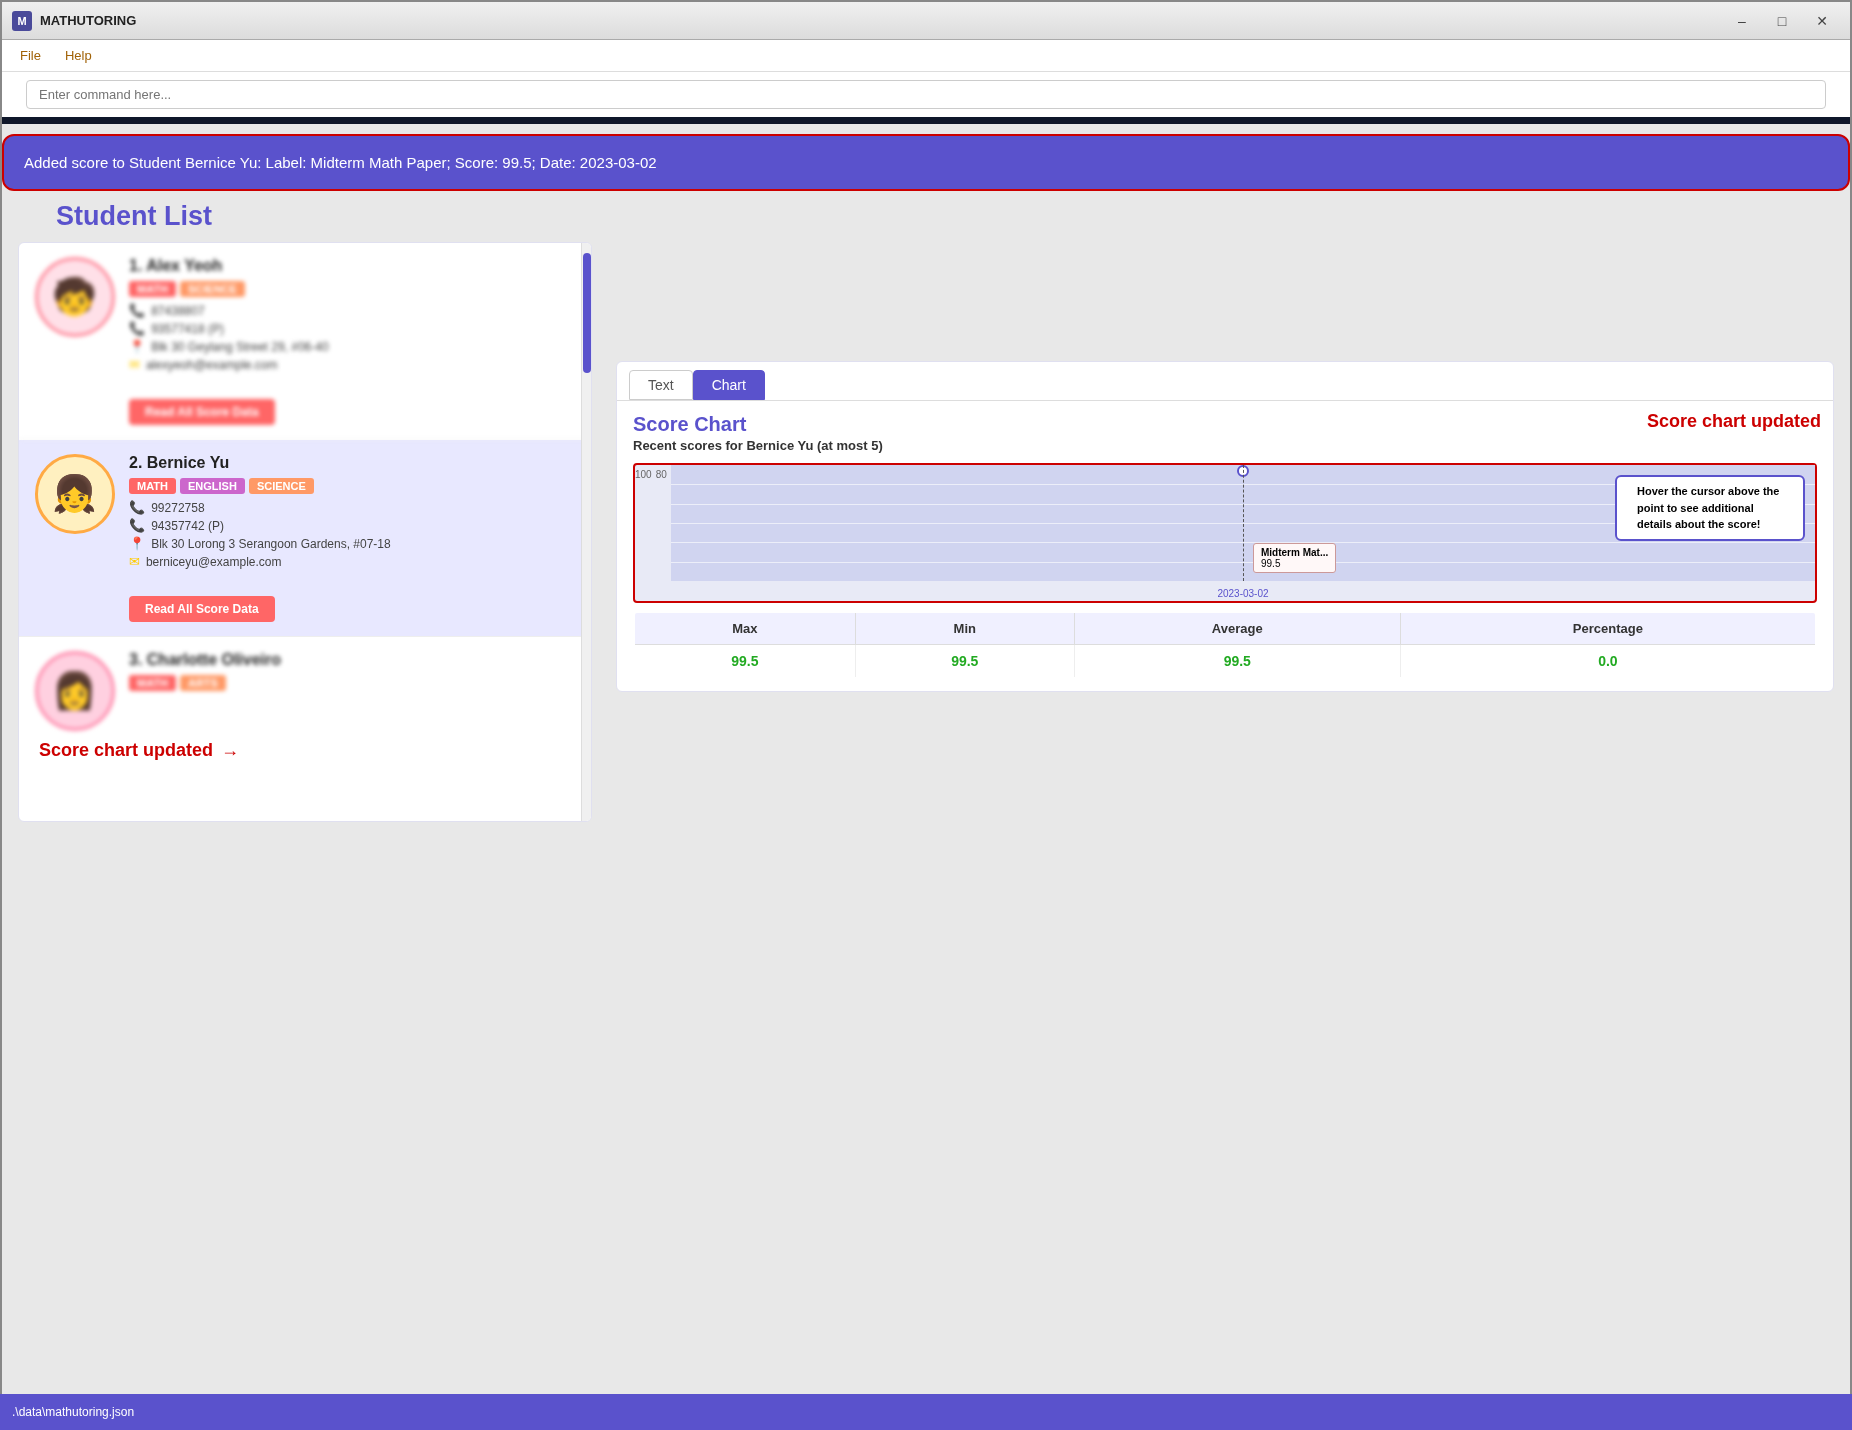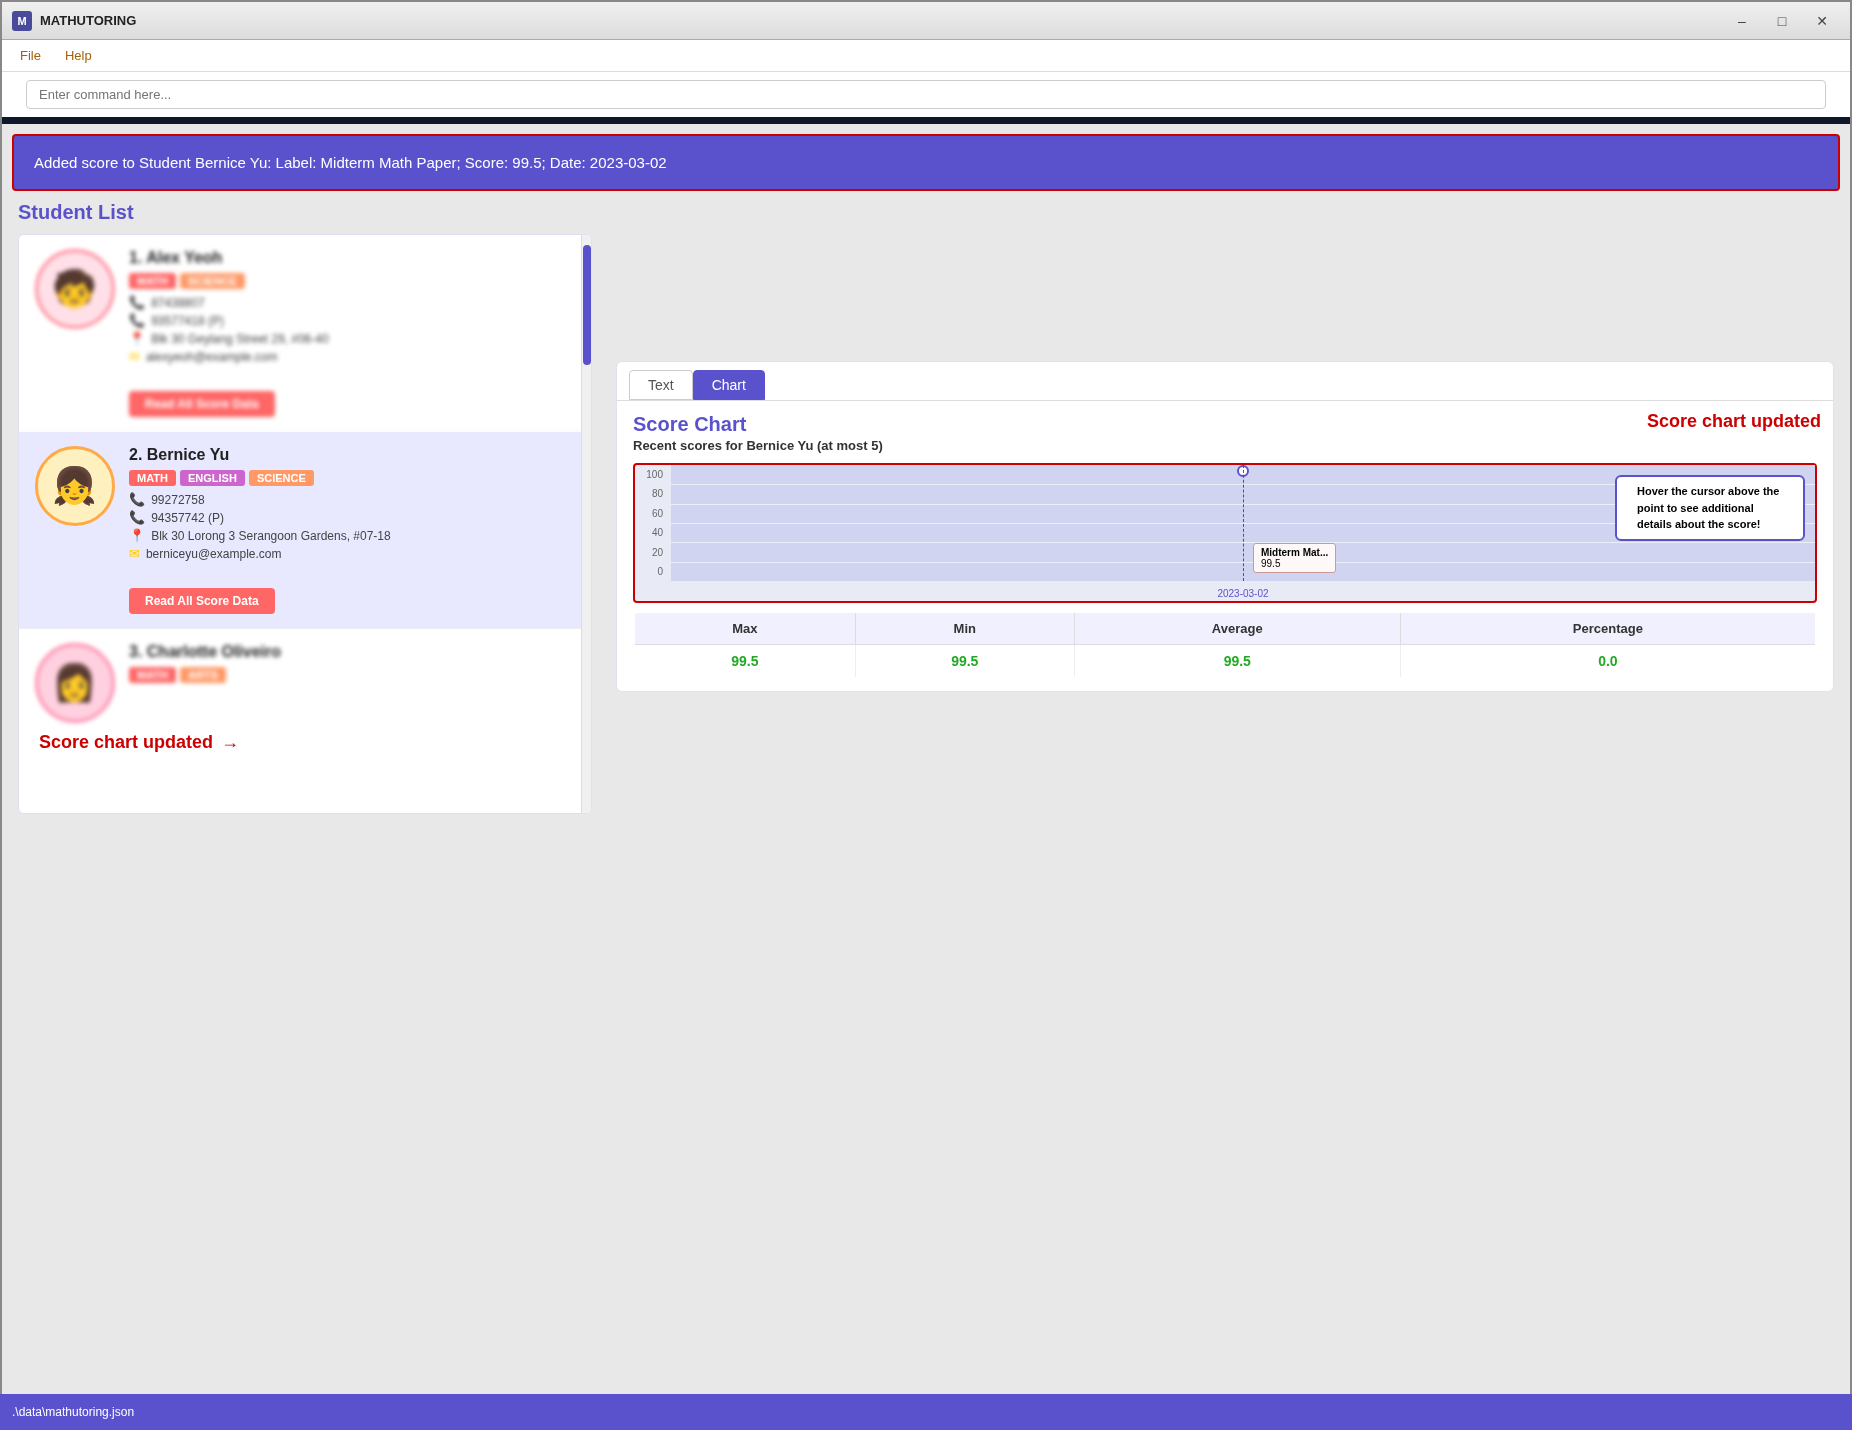--- a/index.html
+++ b/index.html
@@ -81,24 +81,24 @@
     .command-input {
       width: 100%;
       padding: 6px 12px;
       font-size: 13px;
       border: 1px solid #ccc;
       border-radius: 4px;
       outline: none;
       color: #888;
     }
     .notification-box {
-      margin: 10px 10px;
+      margin: 10px 0;
       background: #5a52cc;
       border: 2px solid #cc0000;
-      border-radius: 4px;
+      border-radius: 12px;
       padding: 18px 20px;
       color: white;
       font-size: 15px;
       font-weight: 500;
     }
     .main-content {
       display: flex;
       flex-direction: row;
       gap: 0;
       padding: 0 16px;
@@ -108,24 +108,25 @@
     .left-panel {
       width: 590px;
       flex-shrink: 0;
       padding-right: 16px;
     }
     .right-panel {
       flex: 1;
       padding-left: 8px;
     }
     .section-title {
-      font-size: 20px;
+      font-size: 27px;
       font-weight: bold;
       color: #5a52cc;
       margin-bottom: 10px;
+      margin-left: 38px;
     }
     .student-list-container {
       border: 1px solid #e0e0f0;
       border-radius: 6px;
       background: white;
       height: 580px;
       overflow: hidden;
       position: relative;
     }
     .student-card {
@@ -292,21 +293,21 @@
       margin-bottom: 8px;
       overflow: visible;
     }
     .chart-y-axis {
       position: absolute;
       left: 0;
       top: 0;
       bottom: 20px;
       width: 36px;
       display: flex;
-      flex-direction: column;
+      flex-direction: row;
       justify-content: space-between;
       padding: 4px 4px 4px 0;
     }
     .y-label {
       font-size: 10px;
       color: #666;
       text-align: right;
       padding-right: 4px;
     }
     .chart-plot {

